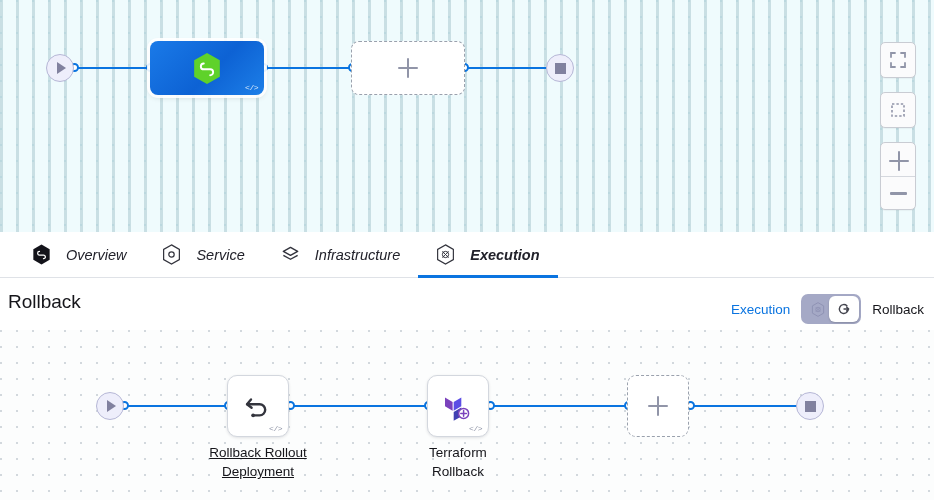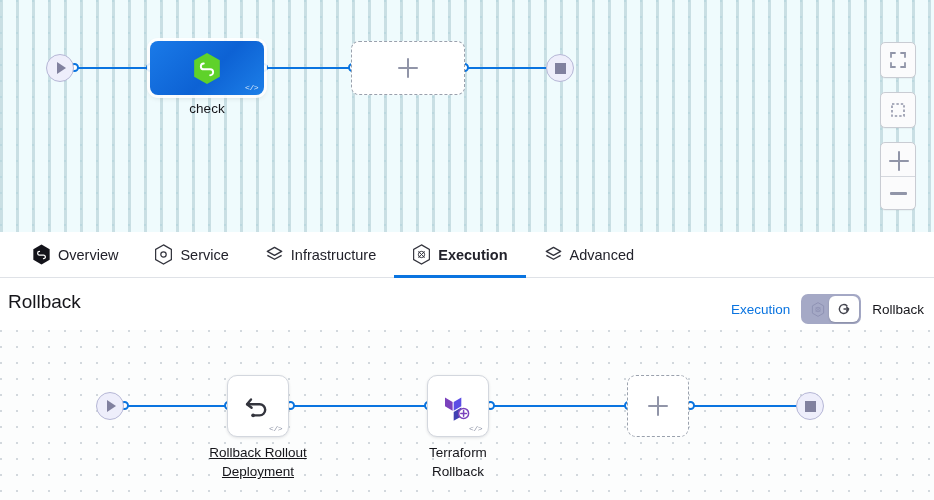--- a/index.html
+++ b/index.html
@@ -141,23 +141,23 @@
   .tool-group .divider{ height:1px; background:#d5d8de; }
   .bar-h { width:17px; height:2.5px; background:#9195a8; border-radius:1px; }
 
   
   .tabbar {
     position:absolute; left:0; top:232px; width:934px; height:46px;
     background:#ffffff; border-bottom:1px solid #dfe2e7; z-index:5;
     display:flex; align-items:stretch; padding-left:14px;
   }
   .tab {
-    position:relative; display:flex; align-items:center; gap:7px;
+    position:relative; display:flex; align-items:center; gap:15px;
     padding:0 18px; cursor:pointer;
-    font-size:14.5px; color:#22222b;
+    font-size:14.5px; color:#22222b;font-style:italic;
   }
   .tab.active { font-weight:bold; }
   .tab.active::after{
     content:""; position:absolute; left:0; right:0; bottom:-1px;
     height:3px; background:#0a74e0;
   }
 
   
   .rb-header{
     position:absolute; left:0; top:278px; width:934px; height:52px;
@@ -206,21 +206,20 @@
 
     <div class="stage-node" style="left:150px; top:41px;">
       <svg class="hex-harness" viewBox="0 0 32 36">
         <polygon points="16,1 30,9 30,27 16,35 2,27 2,9" fill="#5fd22a"></polygon>
         <path d="M12.5 12.5a3.2 3.2 0 1 0 0 6.4h7a3.2 3.2 0 1 1 0 6.4" fill="none" stroke="#ffffff" stroke-width="2.1" stroke-linecap="round"></path>
       </svg>
       <span class="code-badge">&lt;/&gt;</span>
     </div>
     <div class="port" style="left:146px; top:63px;"></div>
     <div class="port" style="left:259px; top:63px;"></div>
-    <div class="node-label" style="left:150px; top:99px; width:114px;">check</div>
 
     <div class="add-stage" style="left:351px; top:41px;">
       <div class="plus"></div>
     </div>
     <div class="port" style="left:348px; top:63px;"></div>
     <div class="port" style="left:460px; top:63px;"></div>
 
     <div class="port" style="left:555px; top:63px;"></div>
     <div class="term" style="left:546px; top:54px;">
       <div class="sq"></div>
@@ -282,29 +281,20 @@
 
     <div class="tab active">
       <svg width="19" height="21" viewBox="0 0 32 36">
         <polygon points="16,1.5 29.5,9.3 29.5,26.7 16,34.5 2.5,26.7 2.5,9.3" fill="none" stroke="#33343d" stroke-width="2"></polygon>
         <circle cx="16" cy="18" r="5.4" fill="none" stroke="#33343d" stroke-width="1.7"></circle>
         <path d="M10.6 12.6 21.4 23.4M21.4 12.6 10.6 23.4" stroke="#33343d" stroke-width="1.6"></path>
       </svg>
       <span>Execution</span>
     </div>
 
-    <div class="tab">
-      <svg width="19" height="19" viewBox="0 0 24 24">
-        <g fill="none" stroke="#33343d" stroke-width="1.8" stroke-linejoin="round">
-          <path d="M12 3 21 8l-9 5-9-5z"></path>
-            <path d="M3 13l9 5 9-5"></path>
-        </g>
-      </svg>
-      <span>Advanced</span>
-    </div>
   </div>
 
   <div class="rb-header">
     <div class="rb-title">Rollback</div>
 
     <div class="rb-right">
       <span class="rb-exec-label">Execution</span>
 
       <div class="toggle">
         <div class="slot">

